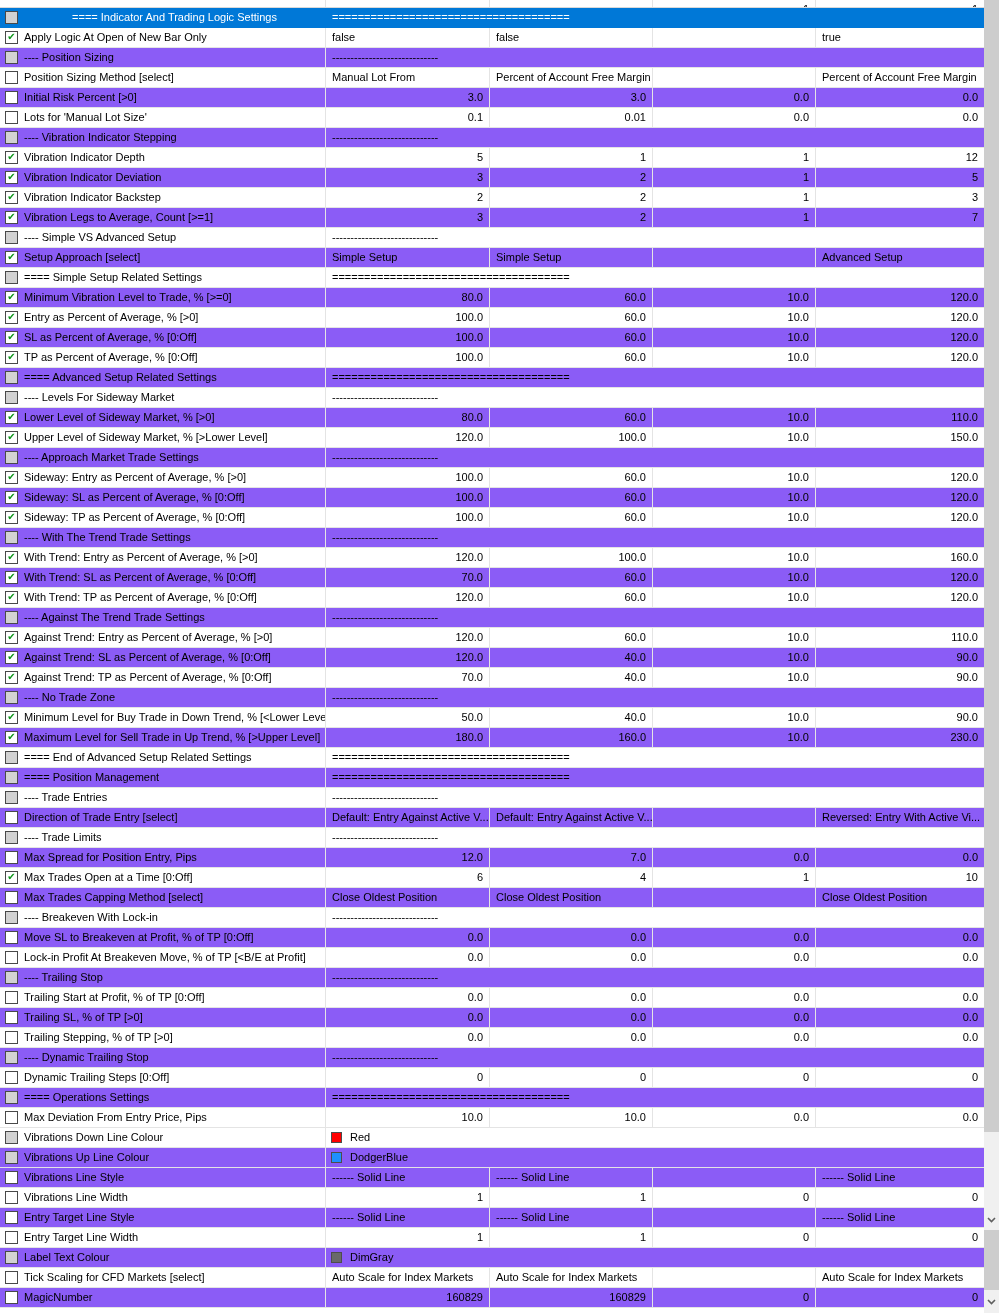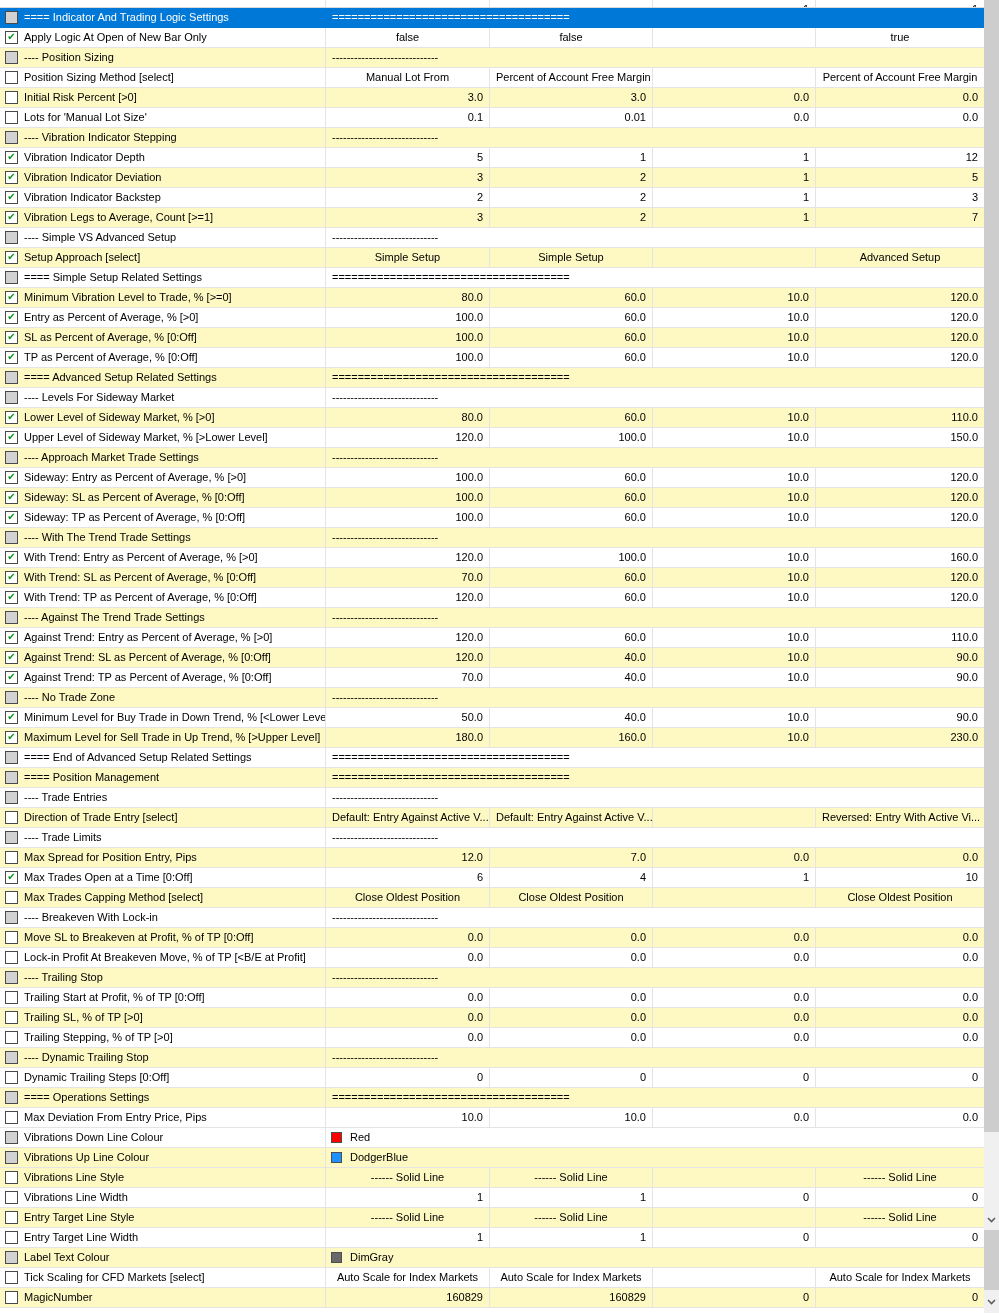--- a/index.html
+++ b/index.html
@@ -2,37 +2,37 @@
 <html><head>
 <meta charset="utf-8">
 <style>
   * { margin:0; padding:0; box-sizing:border-box; }
   html,body { width:999px; background:#fff; }
   body { font-family:"Liberation Sans","DejaVu Sans",sans-serif; font-size:11px; color:#000; }
   #screen { position:relative; width:999px; height:1313px; background:#fff; overflow:hidden; }
   #grid { position:absolute; left:0; top:0; width:984px; }
 
   .row { display:flex; height:20px; line-height:19px; border-bottom:1px solid #e4e4e4; background:#fff; }
-  .row.gray { background:#fef9c3; }
+  .row.gray { background:#8b5cf6; }
   .row.selected { background:#0078d7; color:#fff; border-bottom-color:#0078d7; }
   .row.partial { height:8px; border-bottom:1px solid #d9d9d9; overflow:hidden; }
 
   .name-cell { position:relative; width:326px; padding-left:24px; border-right:1px solid #e4e4e4;
                overflow:hidden; white-space:nowrap; }
-  .row.selected .name-cell { border-right-color:transparent; }
+  .row.selected .name-cell { border-right-color:transparent;text-align:center; }
 
   .cb { position:absolute; left:5px; top:3px; width:13px; height:13px; background:#fff;
         border:1px solid #494949; text-align:center; line-height:11px; font-size:11px; }
   .cb.gray { background:#d2d2d2; }
   .cb.checked::after { content:"\2714"; color:#0c9618; font-weight:bold; font-size:10px; position:relative; top:-1px; }
 
   .cell { border-right:1px solid #e4e4e4; padding:0 6px; overflow:hidden; white-space:nowrap; }
   .c1 { width:164px; } .c2 { width:163px; } .c3 { width:163px; } .c4 { width:168px; border-right:none; }
   .cell.num { text-align:right; }
-  .cell.txt { text-align:center; }
+  .cell.txt { text-align:left; }
   .merged { width:658px; padding:0 6px; overflow:hidden; white-space:nowrap; border-right:none;
             letter-spacing:0; }
   .row.selected .merged { color:#fff; }
 
   .swatch { display:inline-block; width:11px; height:11px; border:1px solid #4d4d4d;
             vertical-align:middle; margin:-2px 8px 0 -1px; }
 
   .clip-digit { display:inline-block; margin-top:-12px; }
 
   

